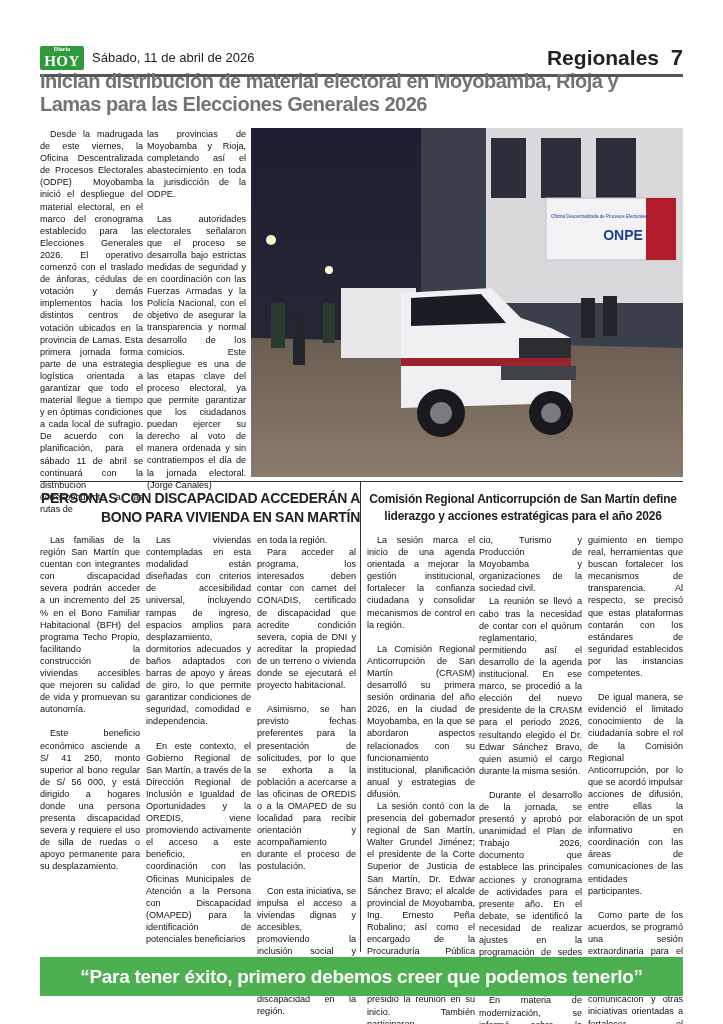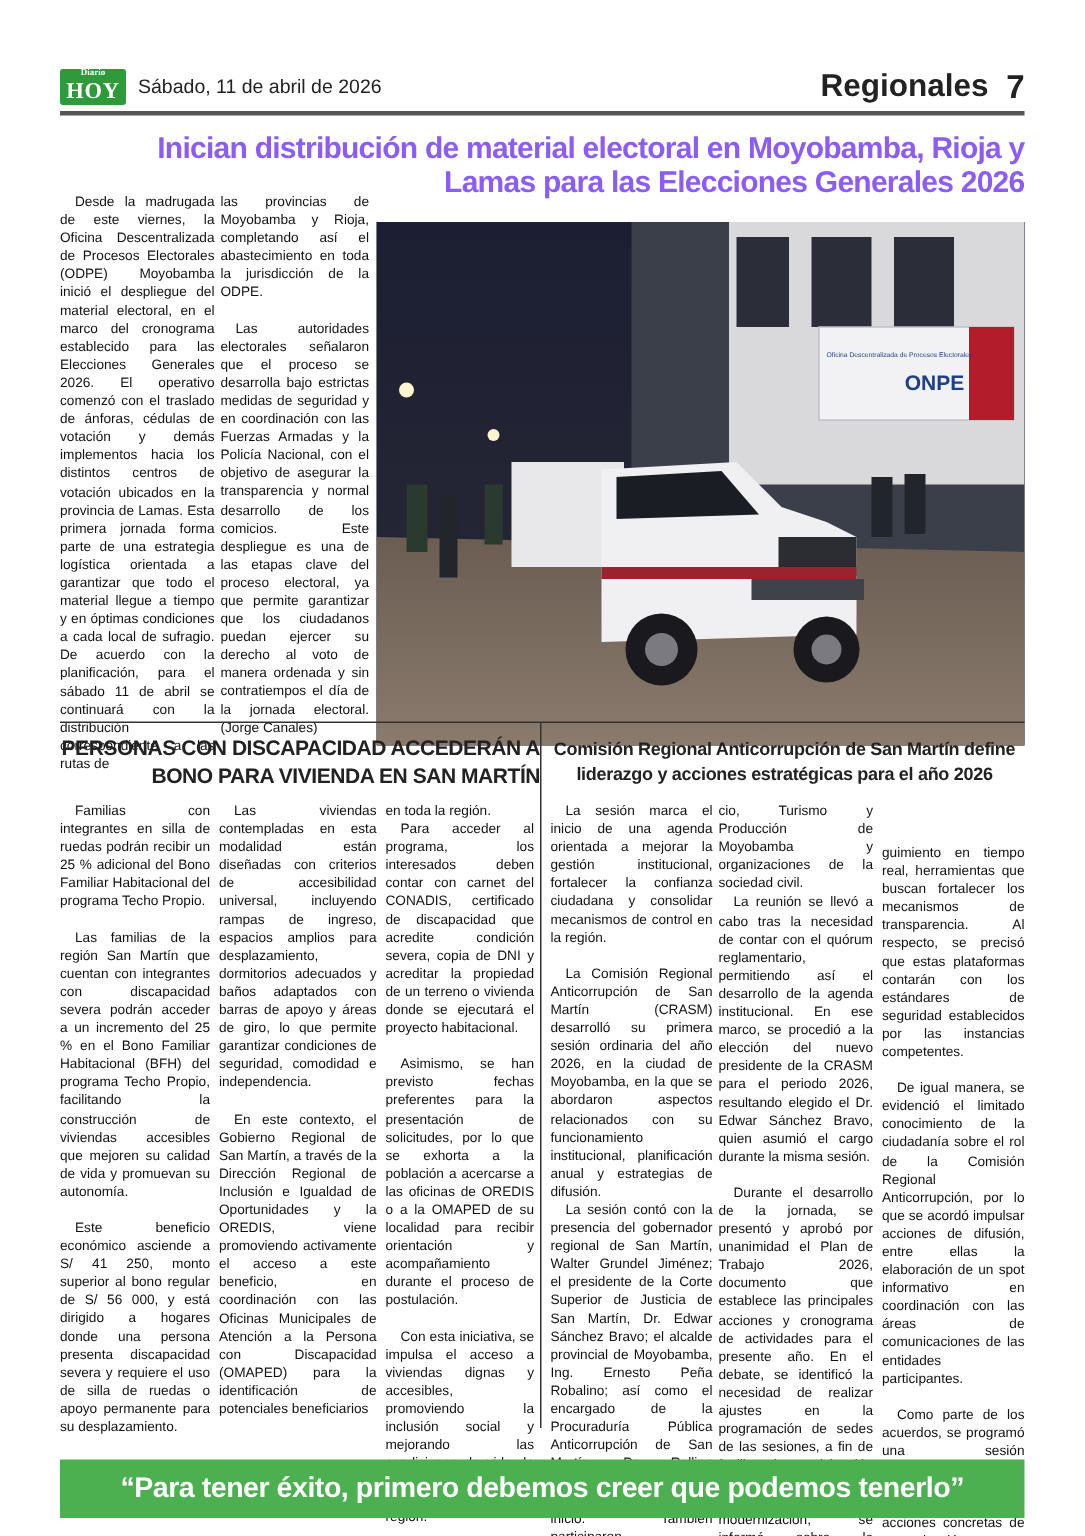--- a/index.html
+++ b/index.html
@@ -8,35 +8,35 @@
 
   .header { position: absolute; left: 40px; top: 44px; width: 643px; height: 28px; }
   .logo { position: absolute; left: 0; top: 2px; width: 44px; height: 24px; background: #2f9a3a; border-radius: 2px; }
   .logo .small { position: absolute; left: 0; width: 100%; top: 0; font-size: 6px; font-weight: bold; color: #fff; text-align: center; font-family: "Liberation Serif", serif; }
   .logo .big { position: absolute; left: 0; width: 100%; top: 7px; font-size: 15px; line-height: 16px; font-weight: bold; color: #fff; text-align: center; font-family: "Liberation Serif", serif; letter-spacing: 0.5px; }
   .date { position: absolute; left: 52px; top: 6px; font-size: 13px; color: #222; }
   .section { position: absolute; right: 24px; top: 2px; font-size: 21px; font-weight: bold; color: #222; margin-left: 36px; }
   .pagenum { position: absolute; right: 0; top: 1px; font-size: 22px; font-weight: bold; color: #222; }
   .rule-top { position: absolute; left: 40px; top: 74px; width: 643px; height: 3px; background: #555; }
 
-  .main-title { position: absolute; left: 40px; top: 88px; width: 643px; text-align: right; font-size: 20px; line-height: 23px; font-weight: bold; color: #8b5cf6; letter-spacing: -0.5px; }
+  .main-title { position: absolute; left: 40px; top: 70px; width: 643px; text-align: left; font-size: 20px; line-height: 23px; font-weight: bold; color: #737373; letter-spacing: -0.5px; }
 
   .col { position: absolute; font-size: 9.1px; line-height: 12.1px; text-align: justify; color: #111; }
   .col p { text-indent: 10px; margin-bottom: 12px; }
   .col p.tight { margin-bottom: 0; }
 
-  .photo { position: absolute; left: 251px; top: 128px; width: 432px; height: 349px; overflow: hidden; background: #1a1c2a; margin-top: 20px; }
+  .photo { position: absolute; left: 251px; top: 128px; width: 432px; height: 349px; overflow: hidden; background: #1a1c2a; }
 
   .rule-mid { position: absolute; left: 40px; top: 481px; width: 643px; height: 1px; background: #333; }
   .vrule { position: absolute; left: 360px; top: 482px; width: 1px; height: 470px; background: #333; }
 
   .h2-left { position: absolute; left: 40px; top: 489px; width: 320px; text-align: right; font-size: 14px; line-height: 19px; font-weight: bold; color: #222; letter-spacing: -0.3px; }
   .h2-right { position: absolute; left: 364px; top: 491px; width: 318px; text-align: center; font-size: 12px; line-height: 17px; font-weight: bold; color: #222; letter-spacing: -0.2px; }
 
-  .quote-bar { position: absolute; left: 40px; top: 957px; width: 643px; height: 39px; background: #4caf50; display: flex; align-items: center; justify-content: center; margin-top: 16px; }
+  .quote-bar { position: absolute; left: 40px; top: 957px; width: 643px; height: 39px; background: #4caf50; display: flex; align-items: center; justify-content: center; }
   .quote-bar span { color: #fff; font-size: 19px; font-weight: bold; letter-spacing: -0.3px; }
 </style>
 </head>
 <body>
 
 <div class="header">
   <div class="logo">
     <div class="small">Diario</div>
     <div class="big">HOY</div>
   </div>
@@ -105,21 +105,20 @@
     <rect x="352" y="168" width="14" height="40" fill="#22262c"></rect>
   </svg>
 </div>
 
 <div class="rule-mid"></div>
 <div class="vrule"></div>
 
 <h2 class="h2-left">PERSONAS CON DISCAPACIDAD ACCEDERÁN A BONO PARA VIVIENDA EN SAN MARTÍN</h2>
 
 <div class="col" style="left:40px; top:534px; width:100px;">
-  <p>Familias con integrantes en silla de ruedas podrán recibir un 25 % adicional del Bono Familiar Habitacional del programa Techo Propio.</p>
   <p>Las familias de la región San Martín que cuentan con integrantes con discapacidad severa podrán acceder a un incremento del 25 % en el Bono Familiar Habitacional (BFH) del programa Techo Propio, facilitando la construcción de viviendas accesibles que mejoren su calidad de vida y promuevan su autonomía.</p>
   <p class="tight">Este beneficio económico asciende a S/ 41 250, monto superior al bono regular de S/ 56 000, y está dirigido a hogares donde una persona presenta discapacidad severa y requiere el uso de silla de ruedas o apoyo permanente para su desplazamiento.</p>
 </div>
 
 <div class="col" style="left:146px; top:534px; width:105px;">
   <p>Las viviendas contempladas en esta modalidad están diseñadas con criterios de accesibilidad universal, incluyendo rampas de ingreso, espacios amplios para desplazamiento, dormitorios adecuados y baños adaptados con barras de apoyo y áreas de giro, lo que permite garantizar condiciones de seguridad, comodidad e independencia.</p>
   <p class="tight">En este contexto, el Gobierno Regional de San Martín, a través de la Dirección Regional de Inclusión e Igualdad de Oportunidades y la OREDIS, viene promoviendo activamente el acceso a este beneficio, en coordinación con las Oficinas Municipales de Atención a la Persona con Discapacidad (OMAPED) para la identificación de potenciales beneficiarios</p>
 </div>
 
 <div class="col" style="left:257px; top:534px; width:99px;">
@@ -138,20 +137,20 @@
 </div>
 
 <div class="col" style="left:479px; top:534px; width:103px;">
   <p style="text-indent:0; margin-bottom:1px;">cio, Turismo y Producción de Moyobamba y organizaciones de la sociedad civil.</p>
   <p>La reunión se llevó a cabo tras la necesidad de contar con el quórum reglamentario, permitiendo así el desarrollo de la agenda institucional. En ese marco, se procedió a la elección del nuevo presidente de la CRASM para el periodo 2026, resultando elegido el Dr. Edwar Sánchez Bravo, quien asumió el cargo durante la misma sesión.</p>
   <p style="margin-bottom:0;">Durante el desarrollo de la jornada, se presentó y aprobó por unanimidad el Plan de Trabajo 2026, documento que establece las principales acciones y cronograma de actividades para el presente año. En el debate, se identificó la necesidad de realizar ajustes en la programación de sedes de las sesiones, a fin de facilitar la participación de todos los miembros.</p>
   <p class="tight">En materia de modernización, se informó sobre la implementación de plataformas digitales para la recepción de denuncias y el se-</p>
 </div>
 
 <div class="col" style="left:588px; top:534px; width:95px;">
-  <p style="text-indent:0;margin-top:28px;">guimiento en tiempo real, herramientas que buscan fortalecer los mecanismos de transparencia. Al respecto, se precisó que estas plataformas contarán con los estándares de seguridad establecidos por las instancias competentes.</p>
+  <p style="text-indent:0;">guimiento en tiempo real, herramientas que buscan fortalecer los mecanismos de transparencia. Al respecto, se precisó que estas plataformas contarán con los estándares de seguridad establecidos por las instancias competentes.</p>
   <p>De igual manera, se evidenció el limitado conocimiento de la ciudadanía sobre el rol de la Comisión Regional Anticorrupción, por lo que se acordó impulsar acciones de difusión, entre ellas la elaboración de un spot informativo en coordinación con las áreas de comunicaciones de las entidades participantes.</p>
   <p class="tight">Como parte de los acuerdos, se programó una sesión extraordinaria para el 22 de abril de 2026, en la que se definirán acciones concretas de comunicación y otras iniciativas orientadas a fortalecer el posicionamiento de la comisión en la región.</p>
 </div>
 
 <div class="quote-bar">
   <span>“Para tener éxito, primero debemos creer que podemos tenerlo”</span>
 </div>
 
 </body></html>

